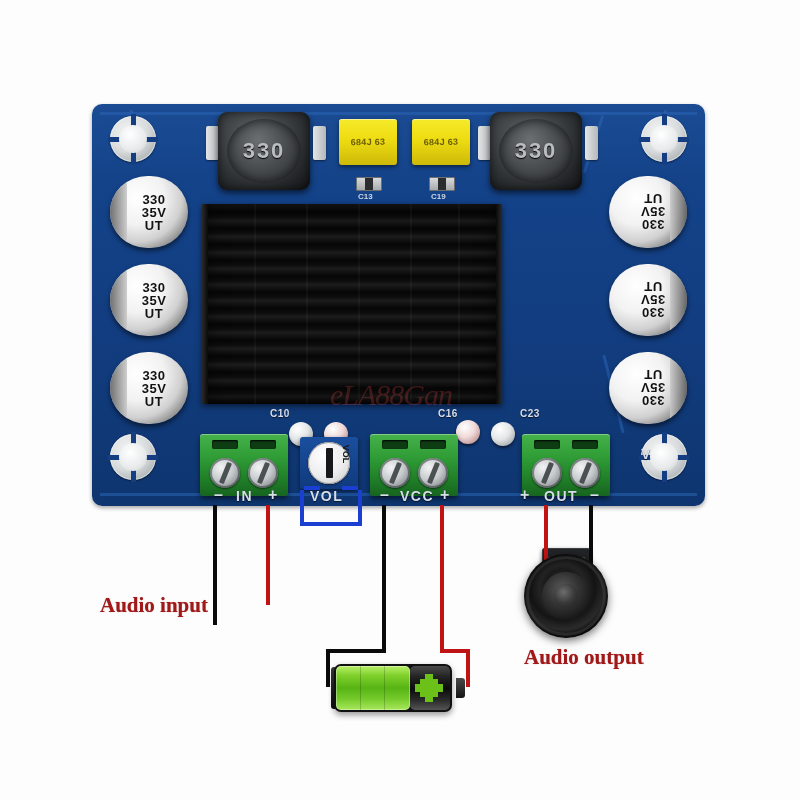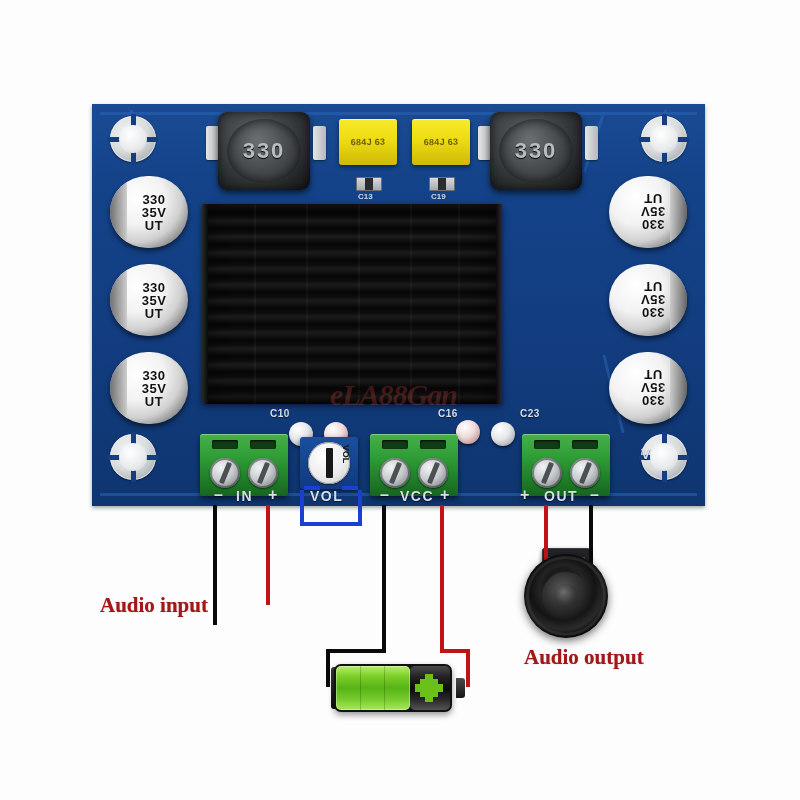--- a/index.html
+++ b/index.html
@@ -15,20 +15,21 @@
   }
 
   
   #board {
     position: absolute;
     left: 92px; top: 104px;
     width: 613px; height: 402px;
     background:
       linear-gradient(180deg,#1b4c93 0%, #14438a 18%, #123d80 55%, #0e356f 100%);
     box-shadow: 0 2px 4px rgba(0,0,0,.35);
+    border-radius: 10px;
   }
   
   #board .trace {
     position:absolute; background:#2a64b5; opacity:.55;
   }
 
   
   .hole {
     position:absolute; width:46px; height:46px; border-radius:50%;
     background:
@@ -201,21 +202,21 @@
     position:absolute; color:#d7dee9; font-size:10px; font-weight:700;
     letter-spacing:.5px; text-shadow:0 1px 1px rgba(0,0,0,.6);
     font-family:"Liberation Sans", sans-serif;
   }
   .silk.big { font-size:14px; letter-spacing:1.5px; }
   .silk.sign { font-size:16px; font-weight:700; }
 
   
   #watermark {
     position:absolute; left:330px; top:378px; width:170px; height:36px;
-    color:#7e2020; font-size:30px; font-weight:700; font-style:italic;
+    color:#7e2020; font-size:30px; font-weight:400; font-style:italic;
     font-family:"Liberation Serif", serif;
     opacity:.45; letter-spacing:-1px; white-space:nowrap;
     mix-blend-mode:screen;
   }
 
   
   .wire { position:absolute; }
   .wire.v { width:4px; }
   .wire.h { height:4px; }
   .wire.black { background:#0a0a0a; }

